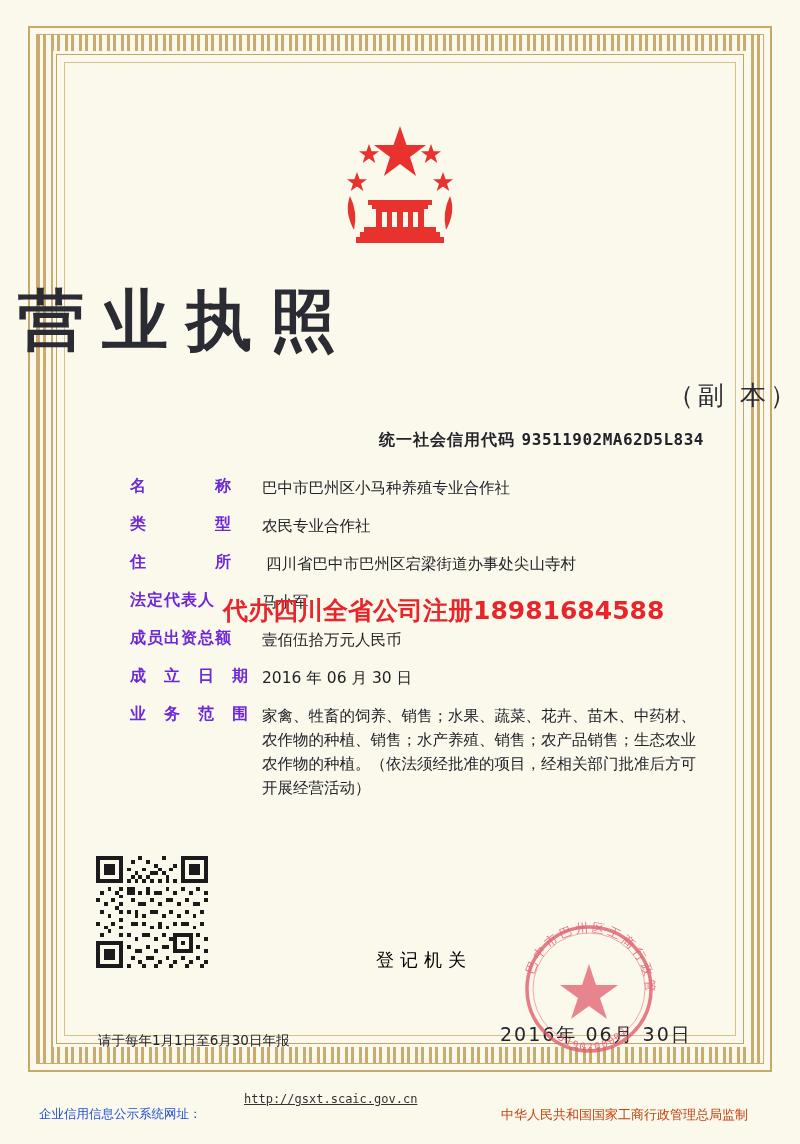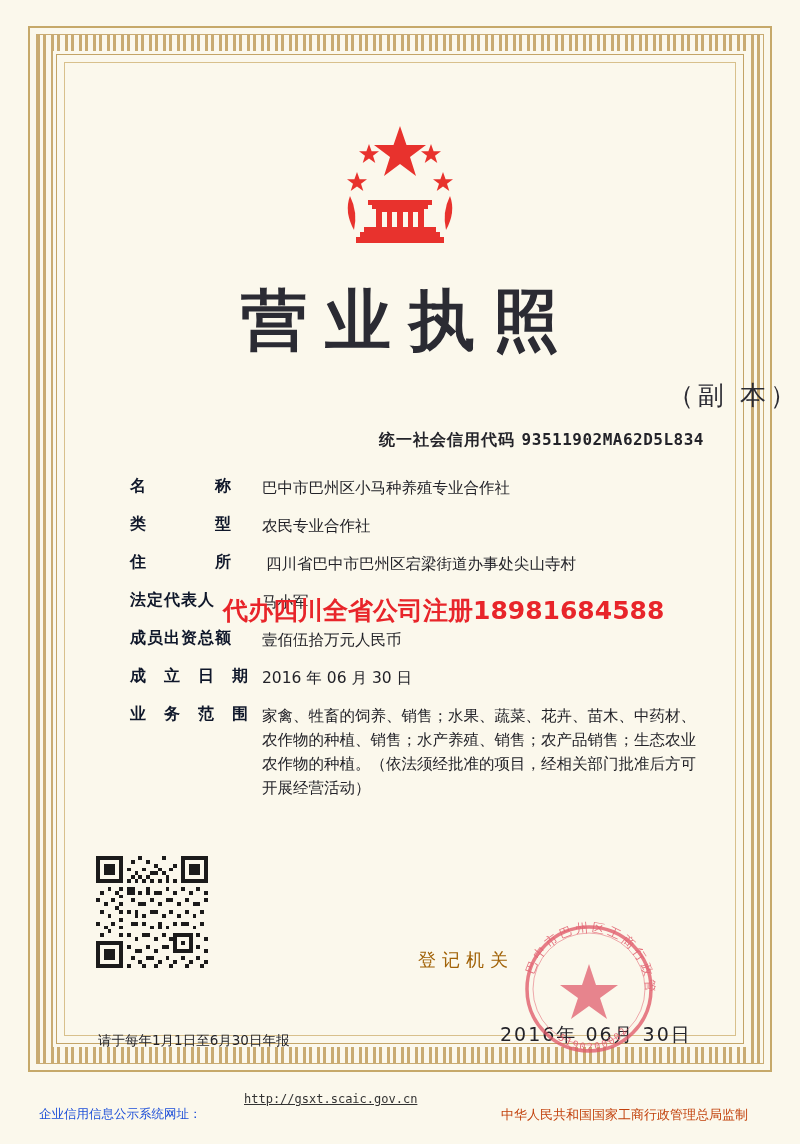--- a/index.html
+++ b/index.html
@@ -79,21 +79,21 @@
     top: 104px;
     width: 160px;
     height: 160px;
   }
 
   
   .main-title {
     position: absolute;
     top: 276px;
     left: 0; right: 0;
-    text-align: center;
+    text-align: left;
     font-family: "DejaVu Sans", sans-serif;
     font-size: 66px;
     font-weight: bold;
     letter-spacing: 18px;
     text-indent: 18px;
     color: #2b2b33;
   }
   .sub-title {
     position: absolute;
     top: 378px;
@@ -131,21 +131,21 @@
     display: flex;
     align-items: flex-start;
     margin-bottom: 14px;
   }
   .row .label {
     width: 132px;
     flex: 0 0 132px;
     font-family: "DejaVu Sans", sans-serif;
     font-size: 16px;
     font-weight: bold;
-    color: #0f172a;
+    color: #6d28d9;
     letter-spacing: 1px;
     white-space: nowrap;
   }
   .row .label.spaced-0 { letter-spacing: 1px; }
   .row .value {
     flex: 1;
     font-family: "DejaVu Sans", sans-serif;
     font-size: 15.5px;
     color: #232329;
     line-height: 24px;
@@ -177,22 +177,21 @@
   }
 
   
   .registry {
     position: absolute;
     left: 376px;
     top: 948px;
     font-family: "DejaVu Sans", sans-serif;
     font-size: 18px;
     letter-spacing: 6px;
-    color: #a16207;
-    margin-left: 42px;
+    color: #000000;
   }
   .reg-date {
     position: absolute;
     left: 500px;
     top: 1022px;
     font-family: "DejaVu Sans", sans-serif;
     font-size: 19px;
     color: #232329;
     letter-spacing: 2px;
   }

